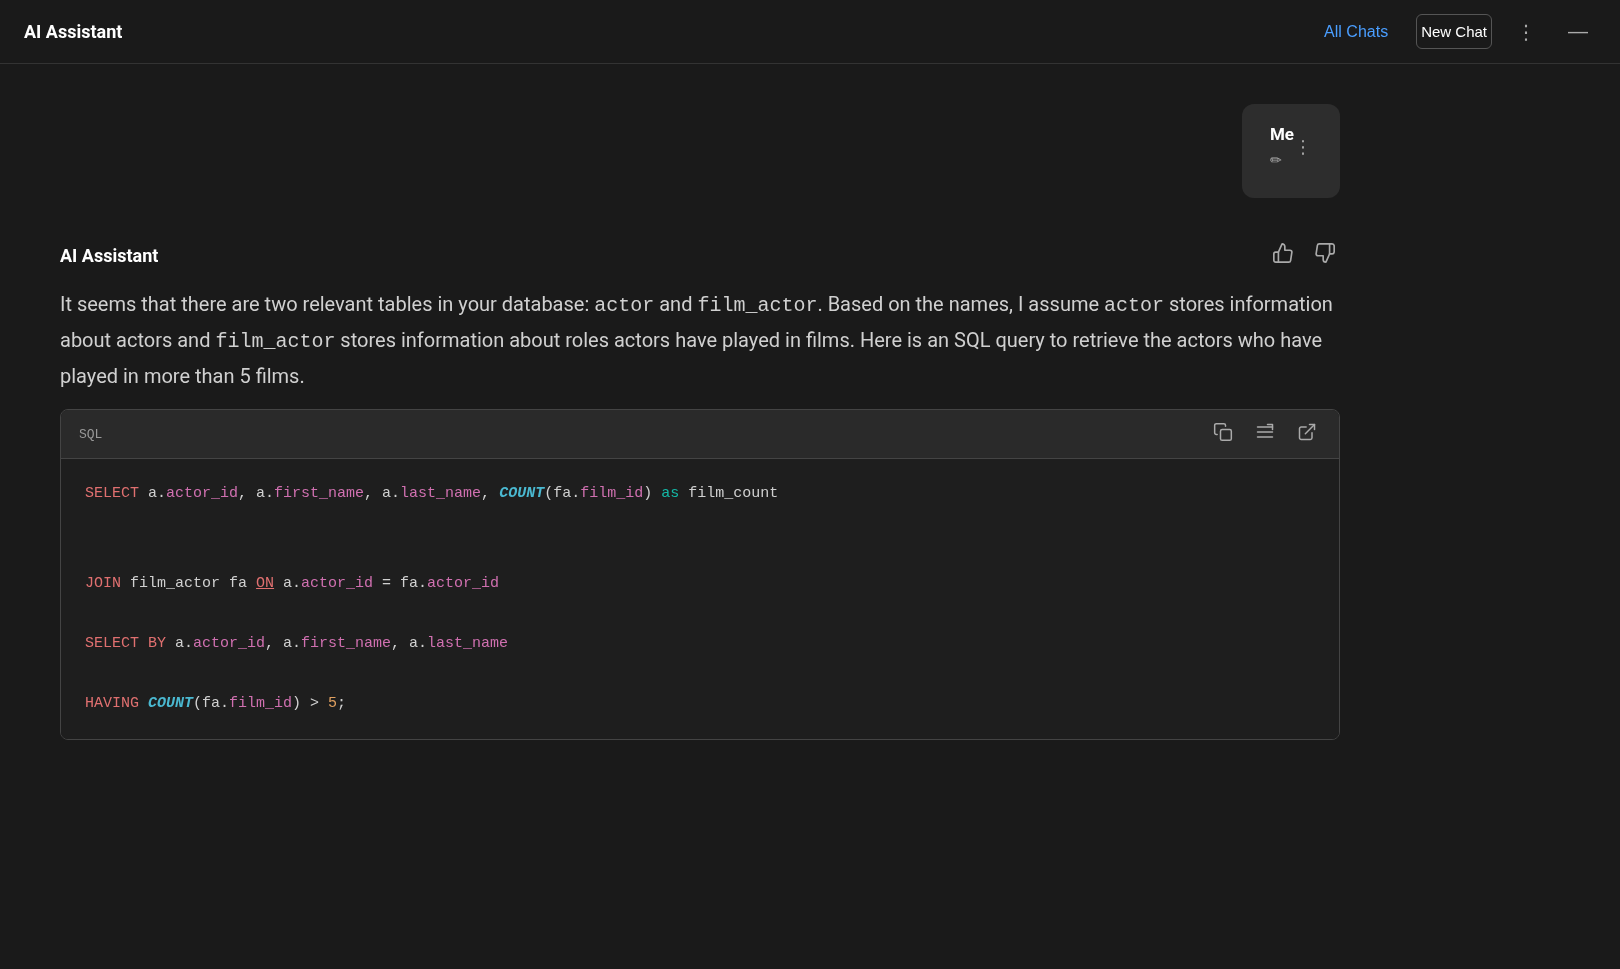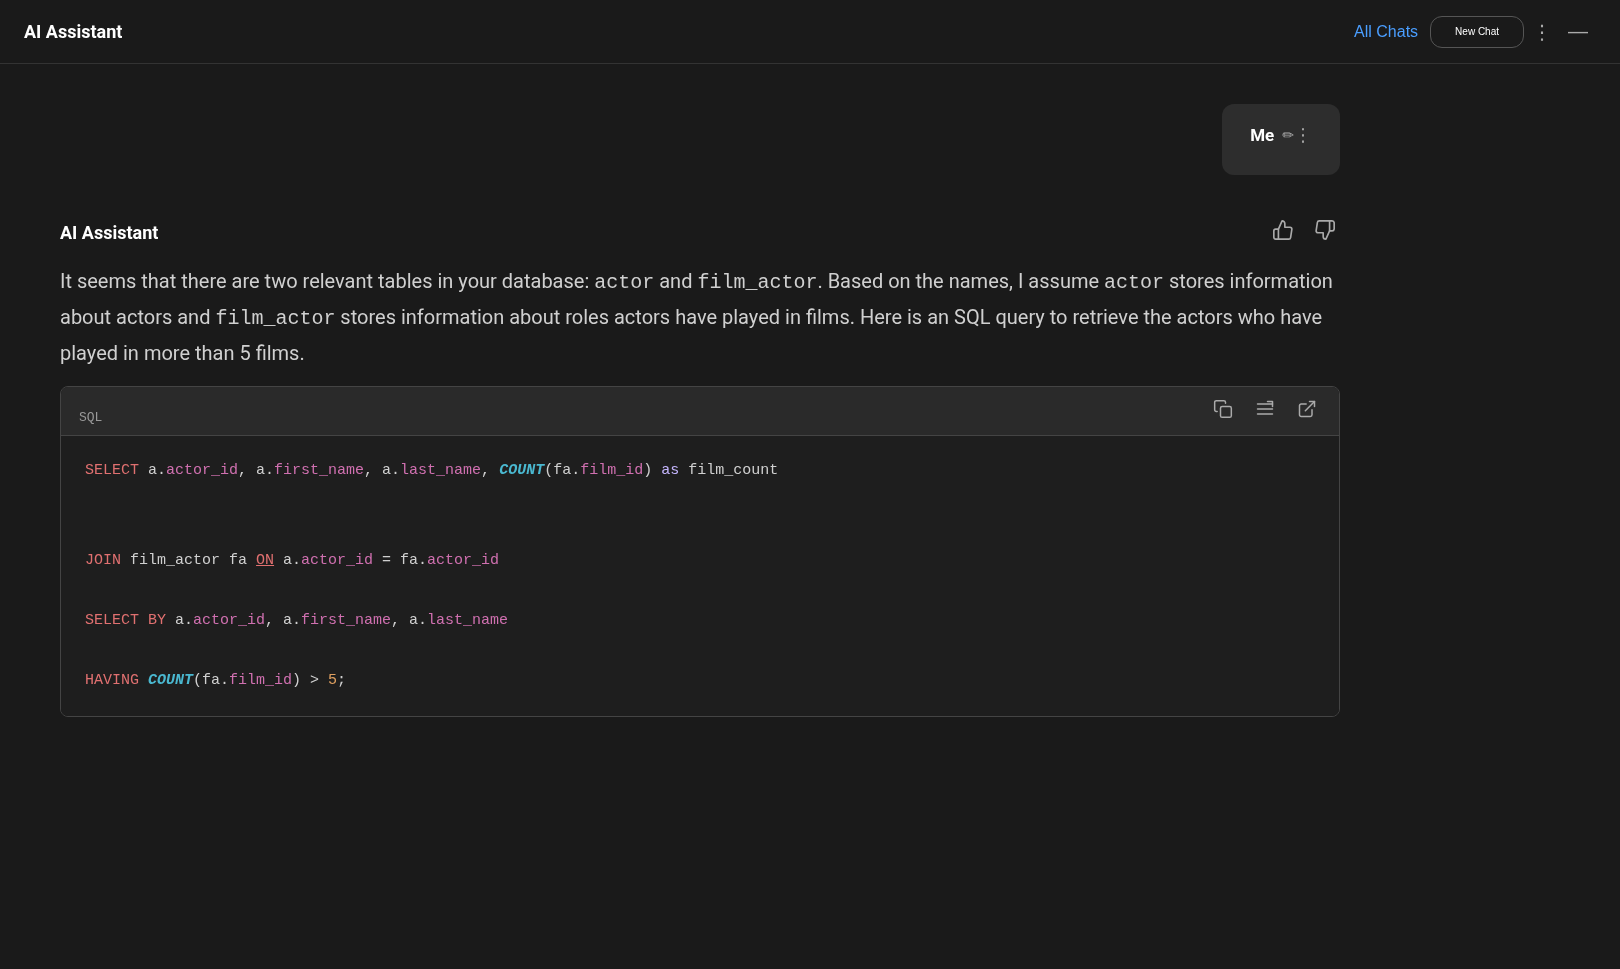--- a/index.html
+++ b/index.html
@@ -22,40 +22,41 @@
       padding: 0 24px;
       height: 64px;
     }
     .header-title {
       font-size: 18px;
       font-weight: 700;
       color: #ffffff;
     }
     .header-right {
       display: flex;
-      gap: 0;
+      align-items: center;
+      gap: 16px;
     }
     .all-chats-btn {
       color: #4a9eff;
       font-size: 16px;
       font-weight: 500;
       background: none;
       border: none;
       cursor: pointer;
       padding: 6px 12px;
     }
     .new-chat-btn {
       color: #ffffff;
-      font-size: 10px;
+      font-size: 15px;
       font-weight: 500;
       background: none;
       border: 1.5px solid #555;
-      border-radius: 12px;
-      cursor: pointer;
-      padding: 8px 24px;
+      border-radius: 6px;
+      cursor: pointer;
+      padding: 8px 4px;
     }
     .header-menu-icon {
       color: #aaa;
       font-size: 20px;
       cursor: pointer;
       background: none;
       border: none;
       padding: 4px 8px;
     }
     .header-minimize-icon {
@@ -87,22 +88,22 @@
       position: relative;
     }
     .user-bubble-header {
       display: flex;
       align-items: center;
       justify-content: space-between;
       margin-bottom: 10px;
     }
     .user-label-row {
       display: flex;
-      align-items: center;
       gap: 8px;
+      flex-direction: column;
     }
     .user-name {
       font-size: 17px;
       font-weight: 700;
       color: #ffffff;
     }
     .edit-icon {
       color: #aaa;
       font-size: 14px;
       cursor: pointer;
@@ -159,21 +160,21 @@
 
     
     .code-block-wrapper {
       border: 1px solid #444;
       border-radius: 8px;
       overflow: hidden;
       margin-bottom: 20px;
     }
     .code-block-header {
       display: flex;
-      align-items: flex-end;
+      align-items: center;
       justify-content: space-between;
       background-color: #2a2a2a;
       padding: 10px 18px;
       border-bottom: 1px solid #444;
     }
     .code-lang-label {
       font-size: 13px;
       color: #999;
       font-family: 'Courier New', monospace;
     }
@@ -200,21 +201,21 @@
     .code-line {
       display: block;
       white-space: pre;
     }
     
     .kw-select { color: #e07070; text-align: center; }
     .col-normal { color: #d0d0d0; }
     .col-pink { color: #d070b0; }    
     .kw-on { color: #e07070; text-decoration: underline; }
     .kw-count { color: #4ab8d0; font-style: italic; font-weight: bold; }
-    .kw-as { color: #c4b5fd; }
+    .kw-as { color: #14b8a6; }
     .num { color: #e0a060; }
 
     .ai-footer-text {
       font-size: 15px;
       color: #c0c0c0;
       line-height: 1.6;
     }
   </style>
 </head>
 <body>

